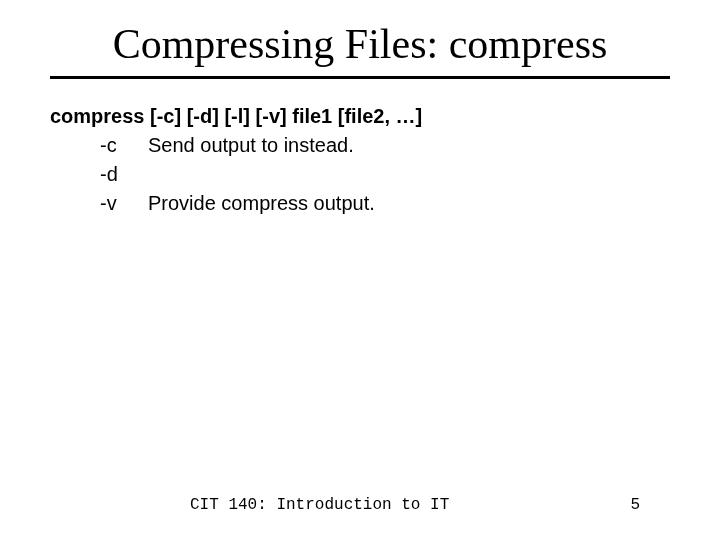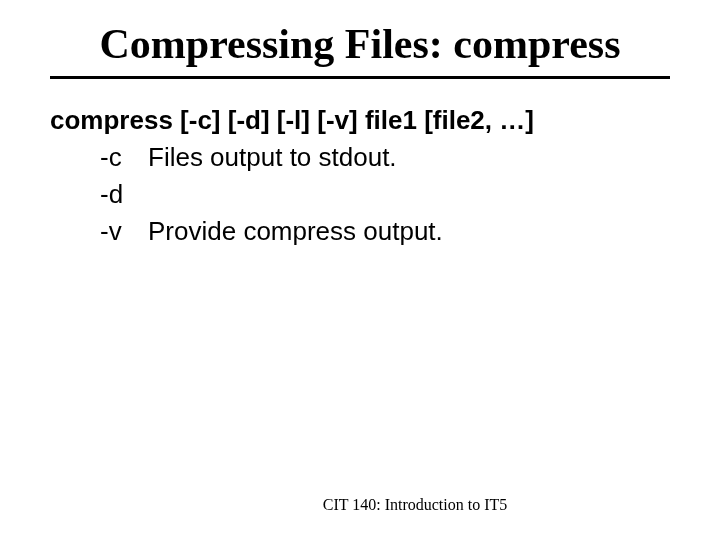--- a/index.html
+++ b/index.html
@@ -16,33 +16,33 @@
       overflow: hidden;
     }
     .slide {
       width: 100%;
       height: 100%;
       padding: 20px 50px 30px 50px;
       position: relative;
     }
     .title {
       font-size: 42px;
-      font-weight: bold;
+      font-weight: normal;
       text-align: center;
       margin-bottom: 8px;
       font-family: "Times New Roman", Times, serif;
     }
     .title-rule {
       border: none;
       border-top: 3px solid #000;
       margin: 0 0 24px 0;
     }
     .body {
       font-family: Arial, Helvetica, sans-serif;
-      font-size: 26px;
+      font-size: 20px;
       line-height: 1.35;
     }
     .syntax {
       font-weight: bold;
       margin-bottom: 2px;
     }
     .options {
       margin-left: 50px;
     }
     .option-row {
@@ -52,43 +52,43 @@
     }
     .flag {
       min-width: 34px;
     }
     .footer {
       position: absolute;
       bottom: 26px;
       left: 50px;
       right: 50px;
       display: flex;
-      justify-content: center;
-      font-family: Liberation Serif, serif;
+      justify-content: space-between;
+      font-family: Liberation Mono, monospace;
       font-size: 16px;
     }
     .footer-left {
       margin-left: 140px;
     }
     .footer-right {
       margin-right: 30px;
     }
   </style>
 </head>
 <body>
 
 <div class="slide">
   <h1 class="title">Compressing Files: compress</h1>
   <hr class="title-rule">
   <div class="body">
     <div class="syntax">compress [-c] [-d] [-l] [-v] file1 [file2, …]</div>
     <div class="options">
       <div class="option-row">
         <span class="flag">-c</span>
-        <span>Files output to stdout.</span>
+        <span>Send output to instead.</span>
       </div>
       <div class="option-row">
         <span class="flag">-d</span>
       </div>
       <div class="option-row">
         <span class="flag">-v</span>
         <span>Provide compress output.</span>
       </div>
     </div>
   </div>

